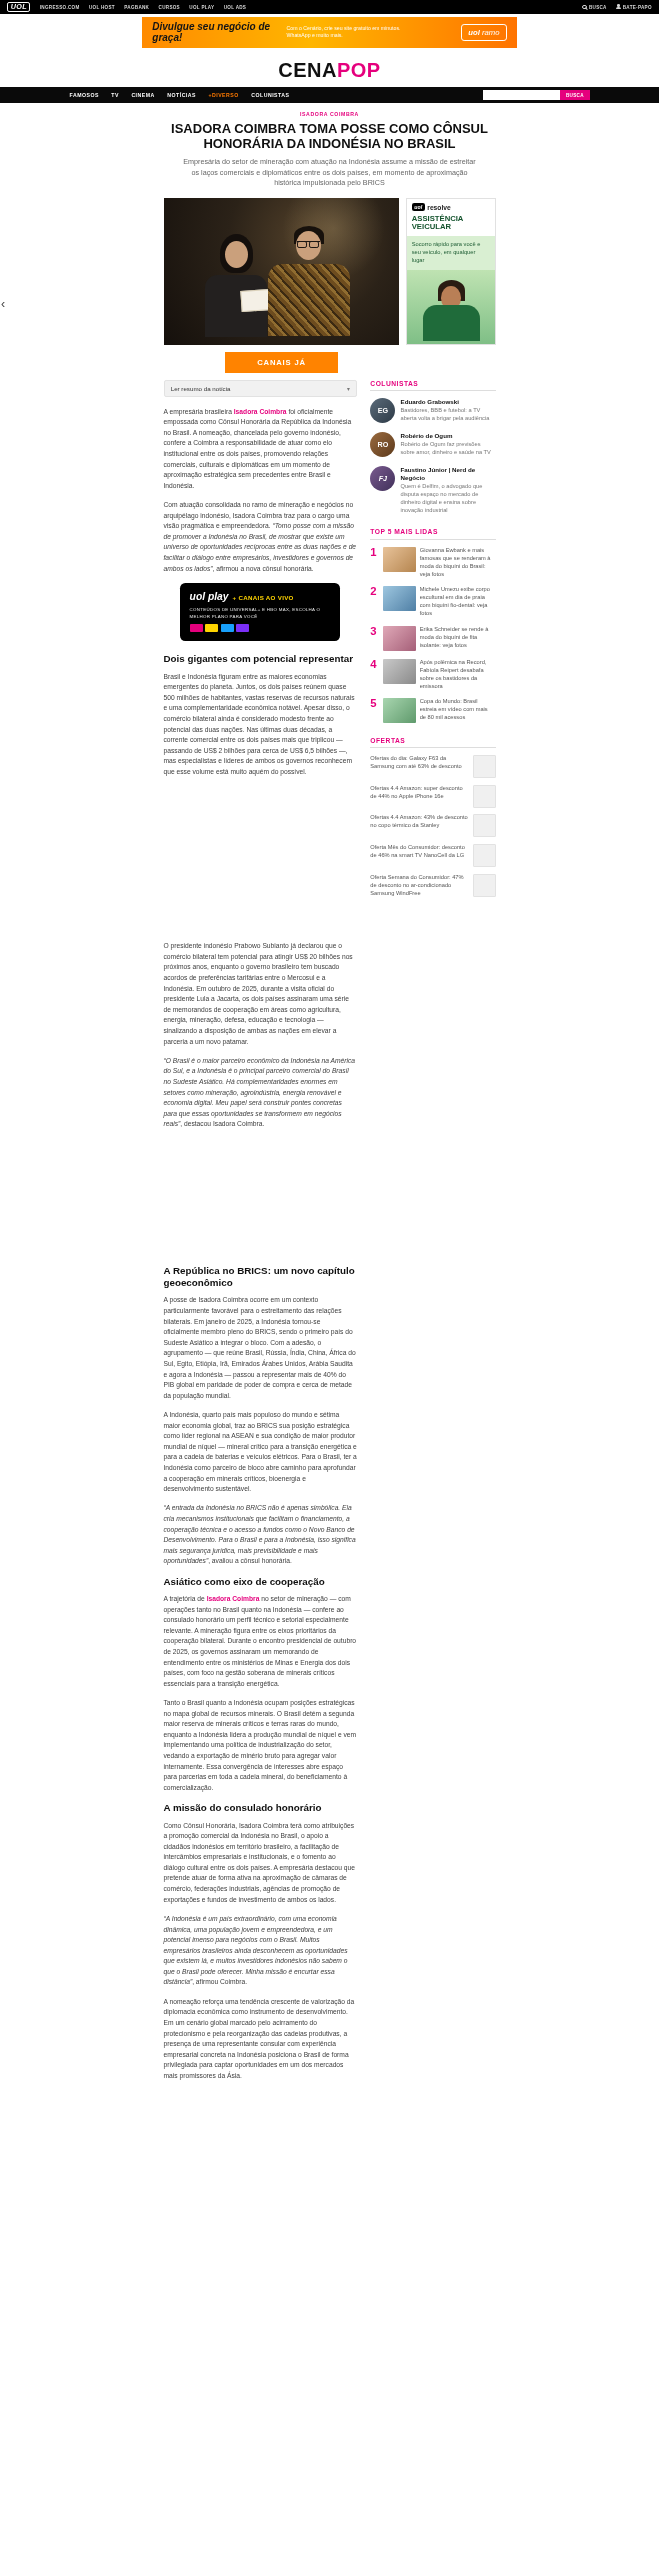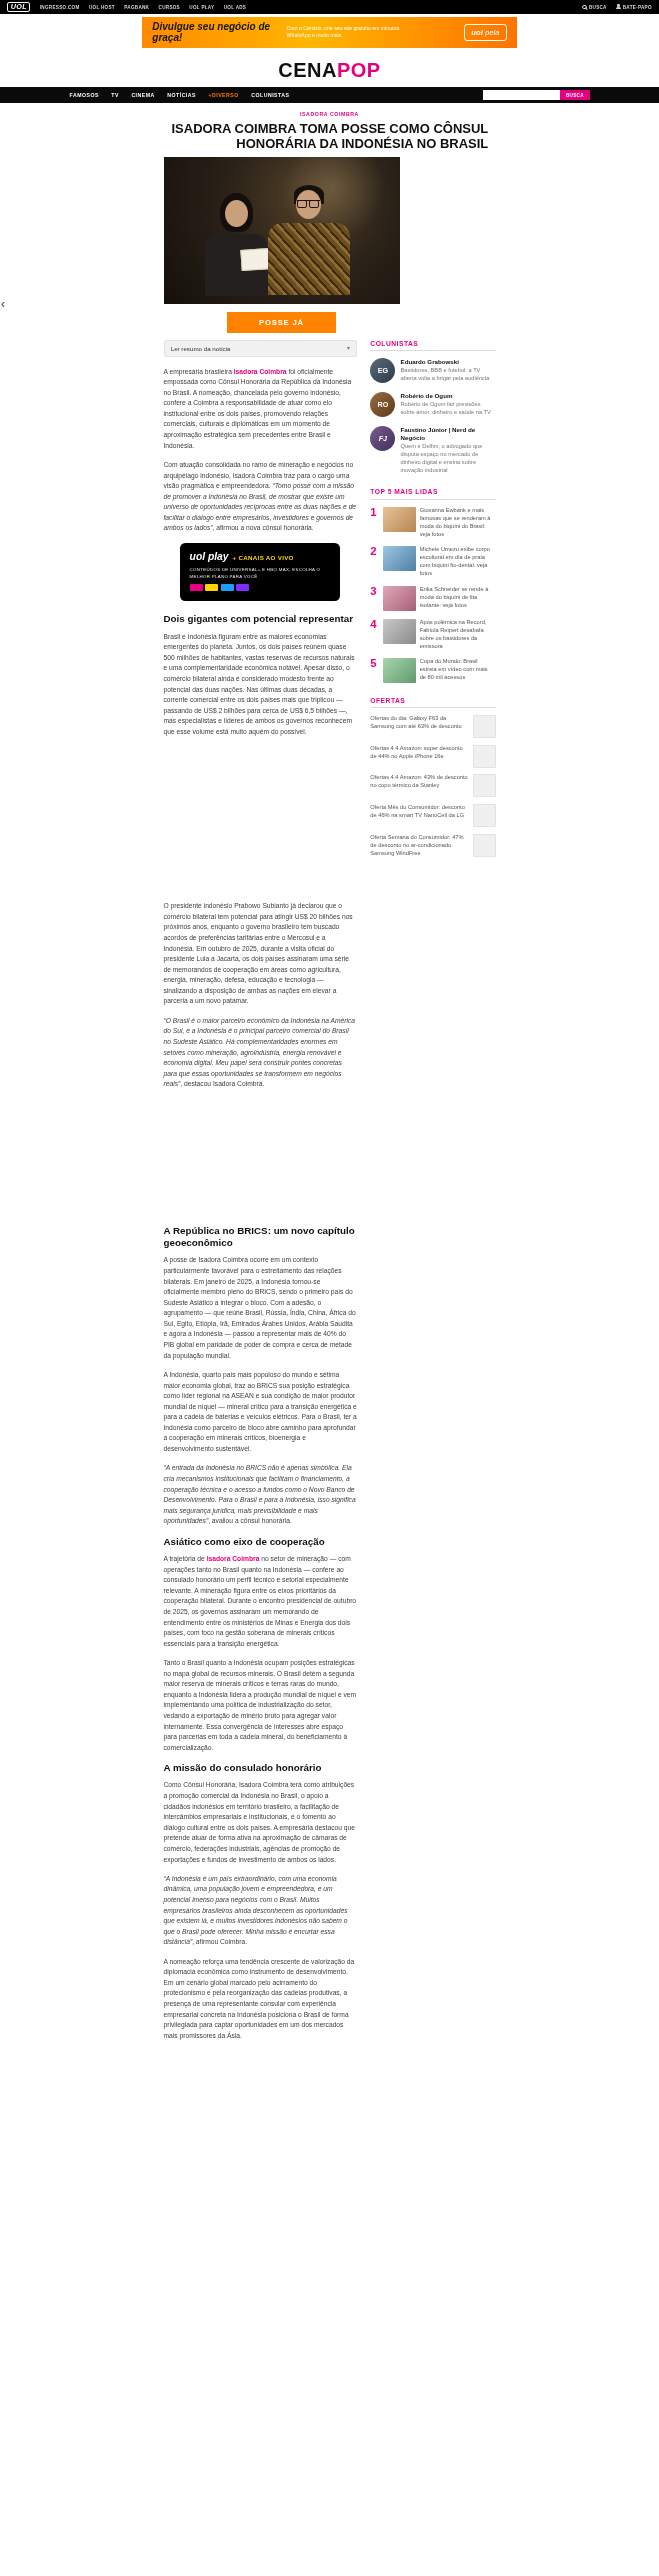--- a/index.html
+++ b/index.html
@@ -36,21 +36,21 @@
   .nav-inner { width:520px; margin:0 auto; display:flex; align-items:center; gap:12.4px; }
   .nav-item { color:#fff; font-size:5.2px; font-weight:bold; letter-spacing:0.5px; cursor:pointer; }
   .nav-item.hl { color:#ff7a00; }
   .nav-search { margin-left:auto; display:flex; }
   .nav-search input { width:77px; height:10.3px; border:none; font-size:5.2px; padding:0 3.6px; font-family:"Liberation Sans",sans-serif; }
   .nav-search button { height:10.3px; border:none; background:#e5007d; color:#fff; font-size:4.6px; font-weight:bold; letter-spacing:0.3px; padding:0 5.7px; cursor:pointer; }
 
   
   .wrapper { width:332px; margin:0 auto; }
   .kicker { color:#e5007d; font-size:5.2px; font-weight:bold; letter-spacing:0.6px; text-align:center; margin-top:7.7px; cursor:pointer; }
-  h1.headline { font-size:13px; line-height:1.18; text-align:right; color:#101010; margin:4.1px 7.2px 5.7px; font-weight:800; }
+  h1.headline { font-size:13px; line-height:1.18; text-align:center; color:#101010; margin:4.1px 7.2px 5.7px; font-weight:800; }
   .subhead { font-size:7.2px; color:#666; text-align:center; line-height:1.45; margin:0 15.5px 8.8px; }
 
   
   .hero-row { display:flex; gap:6.2px; }
   .hero { width:236px; height:147px; position:relative; overflow:hidden; background:radial-gradient(circle at 62% 28%, #53412a 0%, #2b2218 45%, #15100c 100%); }
   .hp-head { position:absolute; border-radius:50%; background:#caa07c; }
   .hp-hair-l { position:absolute; width:33px; height:39px; border-radius:50% 50% 40% 40%; background:#140f0c; left:56px; top:36px; }
   .hp-head-l { width:23px; height:27px; left:61px; top:43px; }
   .hp-body-l { position:absolute; width:62px; height:62px; border-radius:12.4px 12.4px 0 0; background:#23201f; left:41px; top:77px; }
   .hp-cert { position:absolute; width:30px; height:20.6px; background:#f4f0e6; border:1px solid #d9cfb6; left:77px; top:92px; transform:rotate(-4deg); }
@@ -146,21 +146,21 @@
   <div class="topbar-right">
     <span class="topbar-link"><span class="tb-ico"></span><span>BUSCA</span></span>
     <span class="topbar-link"><span class="tb-person"></span><span>BATE-PAPO</span></span>
   </div>
 </div>
 
 <div class="top-ad-wrap">
   <div class="top-ad">
     <span class="top-ad-title">Divulgue seu negócio de graça!</span>
     <span class="top-ad-sub">Com o Cenário, crie seu site gratuito em minutos. WhatsApp e muito mais.</span>
-    <span class="top-ad-brand"><span>uol</span> <span class="lt">pela</span></span>
+    <span class="top-ad-brand"><span>uol</span> <span class="lt">ramo</span></span>
   </div>
 </div>
 
 <div class="masthead">
   <span class="brand"><span class="cena">CENA</span><span class="pop">POP</span></span>
 </div>
 
 <div class="navbar">
   <div class="nav-inner">
     <span class="nav-item">FAMOSOS</span>
@@ -175,37 +175,51 @@
     </span>
   </div>
 </div>
 
 <div class="gallery-prev">‹</div>
 
 <div class="wrapper">
 
   <div class="kicker">ISADORA COIMBRA</div>
   <h1 class="headline">ISADORA COIMBRA TOMA POSSE COMO CÔNSUL HONORÁRIA DA INDONÉSIA NO BRASIL</h1>
+  <div class="subhead">Empresária do setor de mineração com atuação na Indonésia assume a missão de estreitar os laços comerciais e diplomáticos entre os dois países, em momento de aproximação histórica impulsionada pelo BRICS</div>
 
   <div class="hero-row">
     <div class="hero">
       <div class="hero-glow"></div>
       <div class="hp-hair-l"></div>
       <div class="hp-head hp-head-l"></div>
       <div class="hp-body-l"></div>
       <div class="hp-cert"></div>
       <div class="hp-hair-r"></div>
       <div class="hp-head hp-head-r"></div>
       <div class="hp-glasses"></div>
       <div class="hp-body-r"></div>
     </div>
+    <div class="resolve-ad">
+      <div class="resolve-top">
+        <span class="uol-chip">uol</span>
+        <span class="resolve-word">resolve</span>
+      </div>
+      <div class="resolve-title">ASSISTÊNCIA VEICULAR</div>
+      <div class="resolve-body">Socorro rápido para você e seu veículo, em qualquer lugar</div>
+      <div class="resolve-img">
+        <div class="ri-hair"></div>
+        <div class="ri-head"></div>
+        <div class="ri-body"></div>
+      </div>
+    </div>
   </div>
 
   <div class="assine-row">
-    <button class="assine-btn">POSSE JÁ</button>
+    <button class="assine-btn">CANAIS JÁ</button>
   </div>
 
   <div class="columns">
 
     <div class="main-col">
 
       <div class="summary-bar">
         <span>Ler resumo da notícia</span>
         <span class="chev">▾</span>
       </div>

